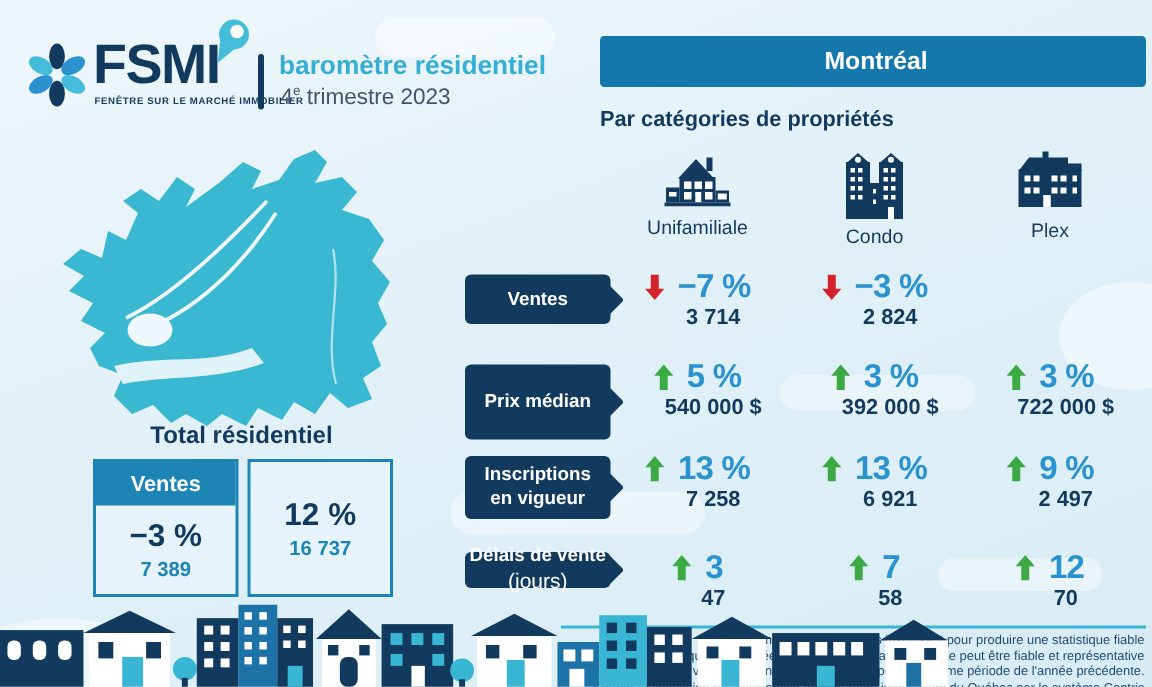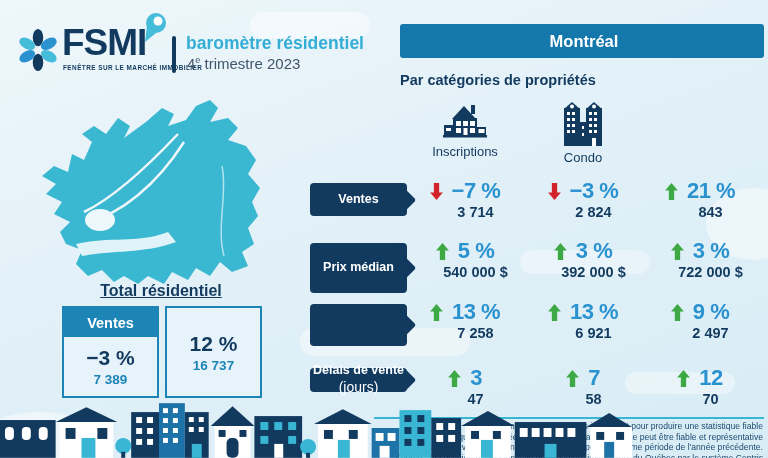--- a/index.html
+++ b/index.html
@@ -68,21 +68,21 @@
   
   .sep{position:absolute;left:374px;top:417px;width:390px;height:2px;background:var(--cyan);}
   .footnotes{position:absolute;right:5px;top:421px;width:440px;text-align:right;
              font-size:8.6px;color:var(--foot);line-height:1.25;}
   .footnotes .m1{font-weight:bold;color:var(--navy);}
   .footnotes .m2{font-weight:bold;color:var(--pct-blue);}
 
   
   .map{position:absolute;left:18px;top:94px;}
   .total-title{position:absolute;left:40px;top:282px;width:242px;text-align:center;
-               font-size:16px;font-weight:bold;color:var(--navy);text-decoration:underline;}
+               font-size:16px;font-weight:bold;color:var(--navy);}
   .cards{position:absolute;left:62px;top:306px;display:flex;gap:6px;}
   .card{width:97px;height:92px;border:2px solid var(--card-blue);background:#e7f3fa;
         display:flex;flex-direction:column;}
   .card .hd{height:29px;background:var(--card-blue);color:#fff;font-size:14.5px;
             font-weight:bold;display:flex;align-items:center;justify-content:center;}
   .card .bd{flex:1;display:flex;flex-direction:column;align-items:center;justify-content:center;gap:2px;}
   .card .p{font-size:21px;font-weight:bold;color:var(--navy);}
   .card .c{font-size:13.5px;font-weight:bold;color:var(--card-blue);}
 
   .skyline{position:absolute;left:0;bottom:0;}
@@ -146,21 +146,21 @@
       <rect x="30" y="21" width="5" height="5" fill="#fff"></rect>
       <rect x="16" y="28" width="5" height="5" fill="#fff"></rect>
       <rect x="30" y="28" width="5" height="5" fill="#fff"></rect>
       <rect x="23.5" y="28" width="4" height="7" fill="#fff"></rect>
       <rect x="4" y="25" width="9" height="10" fill="#123a5f"></rect>
       <rect x="6" y="28" width="5" height="3" fill="#fff"></rect>
       <rect x="37" y="27" width="9" height="8" fill="#123a5f"></rect>
       <rect x="38.5" y="29" width="6" height="4" fill="#fff"></rect>
       <rect x="3" y="35" width="44" height="2.5" fill="#123a5f"></rect>
     </svg>
-    <div class="lbl">Inscriptions</div>
+    <div class="lbl">Unifamiliale</div>
   </div>
 
   <div class="cat" style="left:523px;">
     <svg width="44" height="46" viewBox="0 0 44 46">
       <polygon points="3,9 11,2 19,9" fill="#123a5f"></polygon>
       <polygon points="25,9 33,2 41,9" fill="#123a5f"></polygon>
       <rect x="3" y="8" width="16" height="38" fill="#123a5f"></rect>
       <rect x="25" y="8" width="16" height="38" fill="#123a5f"></rect>
       <rect x="19" y="22" width="6" height="24" fill="#123a5f"></rect>
       <circle cx="11" cy="6.5" r="2" fill="#fff"></circle>
@@ -183,20 +183,41 @@
         <rect x="28" y="30" width="3" height="3"></rect>
           <rect x="33" y="30" width="3" height="3"></rect>
         <rect x="21" y="26" width="2" height="3"></rect>
           <rect x="21" y="33" width="2" height="3"></rect>
         <rect x="31" y="38" width="4" height="8"></rect>
       </g>
     </svg>
     <div class="lbl">Condo</div>
   </div>
 
+  <div class="cat" style="left:640px;">
+    <svg width="50" height="42" viewBox="0 0 50 42">
+      <polygon points="4,14 11,5 37,5 37,9 46,9 46,14" fill="#123a5f"></polygon>
+      <rect x="20" y="1" width="4" height="6" fill="#123a5f"></rect>
+      <rect x="4" y="13" width="42" height="25" fill="#123a5f"></rect>
+      <g fill="#fff">
+        <rect x="8" y="17" width="4" height="4"></rect>
+          <rect x="14" y="17" width="4" height="4"></rect>
+        <rect x="26" y="17" width="4" height="4"></rect>
+          <rect x="32" y="17" width="4" height="4"></rect>
+        <rect x="8" y="25" width="4" height="4"></rect>
+          <rect x="14" y="25" width="4" height="4"></rect>
+        <rect x="26" y="25" width="4" height="4"></rect>
+          <rect x="32" y="25" width="4" height="4"></rect>
+        <rect x="40" y="17" width="3" height="4"></rect>
+          <rect x="40" y="25" width="3" height="4"></rect>
+        <rect x="20.5" y="30" width="5" height="8"></rect>
+      </g>
+    </svg>
+    <div class="lbl">Plex</div>
+  </div>
 
   <div class="row" style="top:179px;">
     <div class="rowlabel" style="top:4px;height:33px;">
       <div class="tip"></div>
       <span>Ventes</span>
     </div>
     <div class="cell c0">
       <div class="pctline">
           <svg class="arrow down" width="13" height="17" viewBox="0 0 12 16">
             <path d="M6 0 L12 7 H8.5 V16 H3.5 V7 H0 Z"></path>
@@ -207,29 +228,20 @@
     </div>
     <div class="cell c1">
       <div class="pctline">
           <svg class="arrow down" width="13" height="17" viewBox="0 0 12 16">
             <path d="M6 0 L12 7 H8.5 V16 H3.5 V7 H0 Z"></path>
           </svg>
           <span class="pct">−3 %</span>
         </div>
       <div class="count">2 824</div>
     </div>
-    <div class="cell c2">
-      <div class="pctline">
-          <svg class="arrow up" width="13" height="17" viewBox="0 0 12 16">
-            <path d="M6 0 L12 7 H8.5 V16 H3.5 V7 H0 Z"></path>
-          </svg>
-          <span class="pct">21 %</span>
-        </div>
-      <div class="count">843</div>
-    </div>
   </div>
 
   <div class="row" style="top:239px;">
     <div class="rowlabel" style="top:4px;height:50px;">
       <div class="tip"></div>
       <span>Prix médian</span>
     </div>
     <div class="cell c0">
       <div class="pctline">
           <svg class="arrow up" width="13" height="17" viewBox="0 0 12 16">
@@ -255,20 +267,21 @@
           </svg>
           <span class="pct">3 %</span>
         </div>
       <div class="count">722 000 $</div>
     </div>
   </div>
 
   <div class="row" style="top:300px;">
     <div class="rowlabel" style="top:4px;height:42px;padding:0 6px;">
       <div class="tip"></div>
+      <span>Inscriptions en vigueur</span>
     </div>
     <div class="cell c0">
       <div class="pctline">
           <svg class="arrow up" width="13" height="17" viewBox="0 0 12 16">
             <path d="M6 0 L12 7 H8.5 V16 H3.5 V7 H0 Z"></path>
           </svg>
           <span class="pct">13 %</span>
         </div>
       <div class="count">7 258</div>
     </div>

